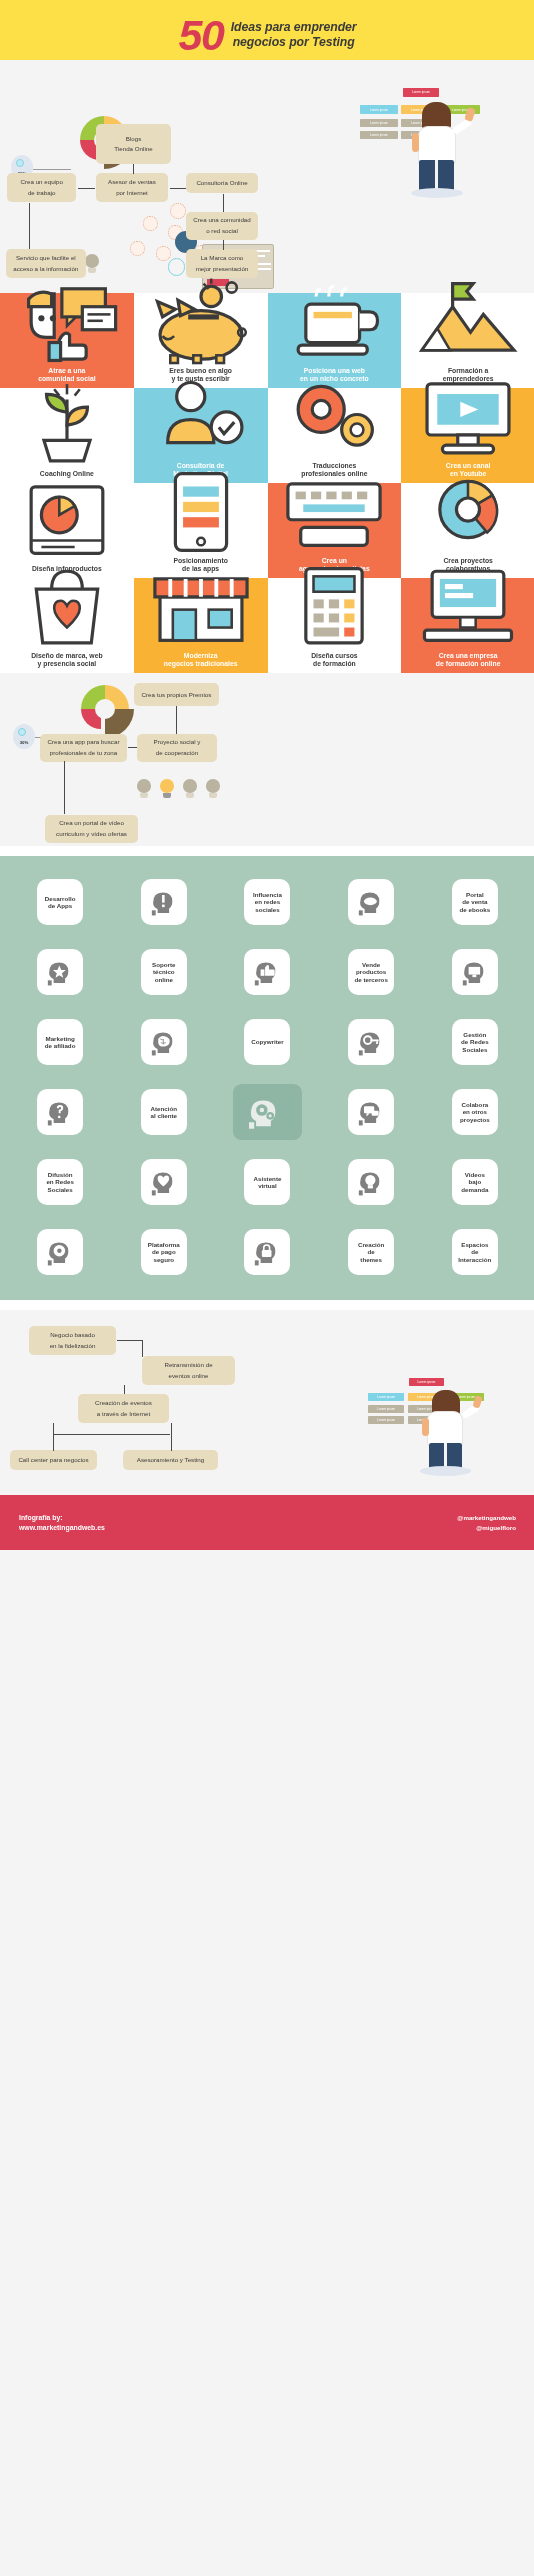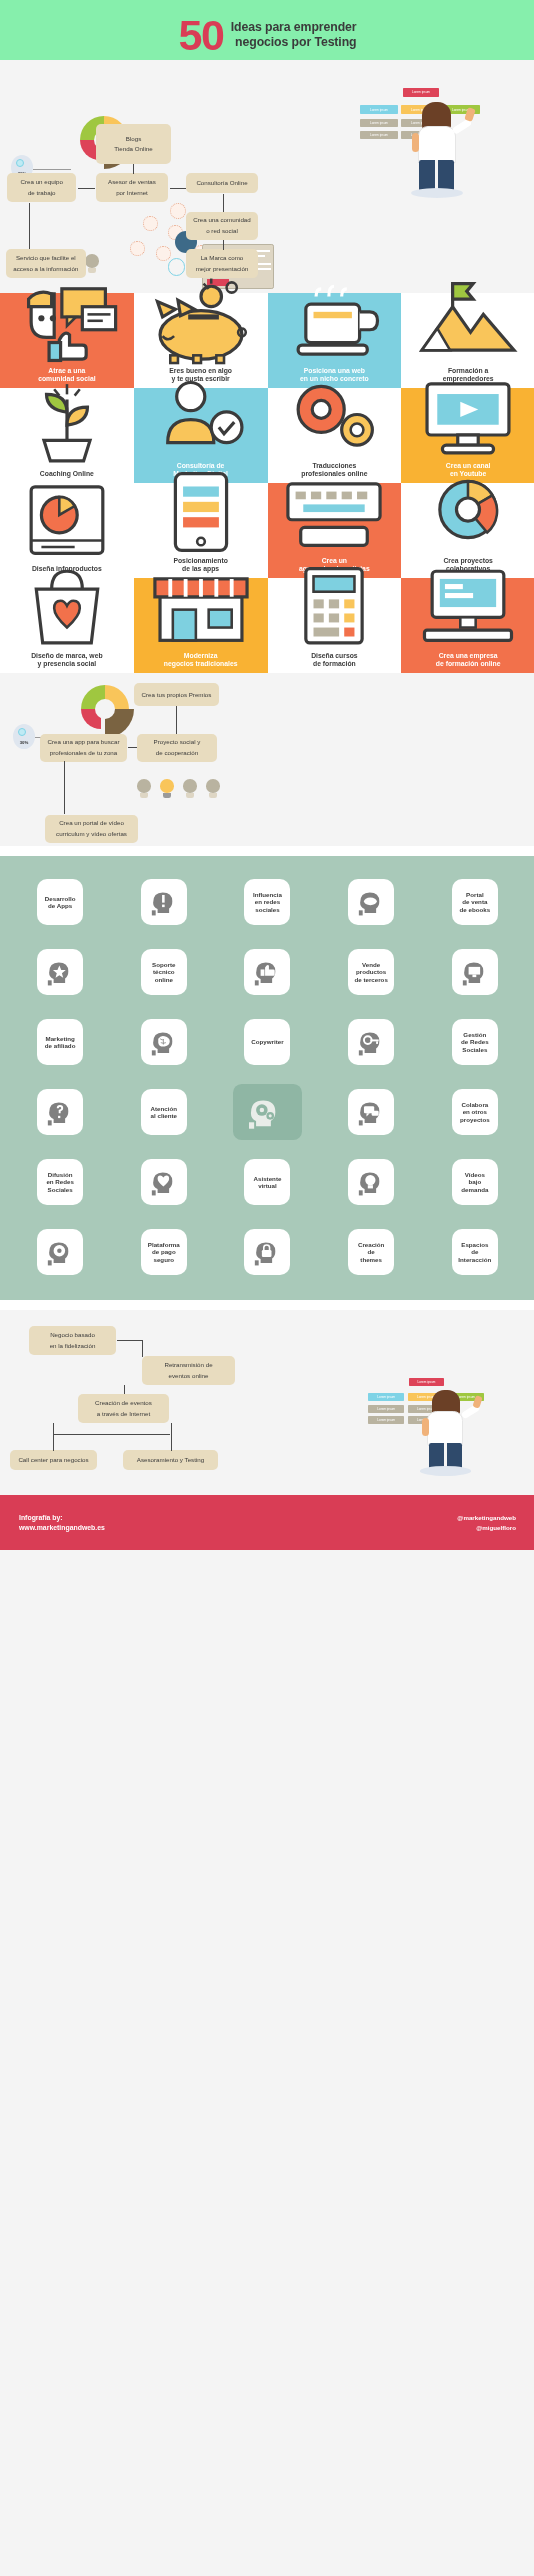--- a/index.html
+++ b/index.html
@@ -5,27 +5,27 @@
   * { box-sizing: border-box; margin: 0; padding: 0; }
   body {
     width: 535px;
     font-family: "Liberation Sans", sans-serif;
     background: #f4f4f4;
     color: #3b3b3b;
   }
   .page { width: 535px; position: relative; overflow: hidden; }
 
   
-  .header { padding: 16px 0 5.8px 0; text-align: center; background: #86efac; }
+  .header { padding: 16px 0 5.8px 0; text-align: center; background: #fde047; font-style: italic; }
   .header-inner { display: inline-flex; align-items: center; gap: 7.2px; }
   .big-number {
     font-size: 43px; font-weight: bold; color: #d93d55; line-height: .9;
     letter-spacing: -1.4px;
   }
-  .header-title { text-align: right; font-size: 12.3px; font-weight: bold;
+  .header-title { text-align: center; font-size: 12.3px; font-weight: bold;
     color: #3b3b3b; line-height: 1.22; letter-spacing: -0.1px; }
 
   
   .sec-flow1 { position: relative; height: 233px; background: #f4f4f4; }
 
   .fbox {
     position: absolute; background: #e8dcbf; border-radius: 5px;
     display: flex; flex-direction: column; align-items: center;
     justify-content: center; text-align: center;
     font-size: 6.2px; line-height: 1.75; color: #3b3b3b; padding: 2.9px 4.3px;

